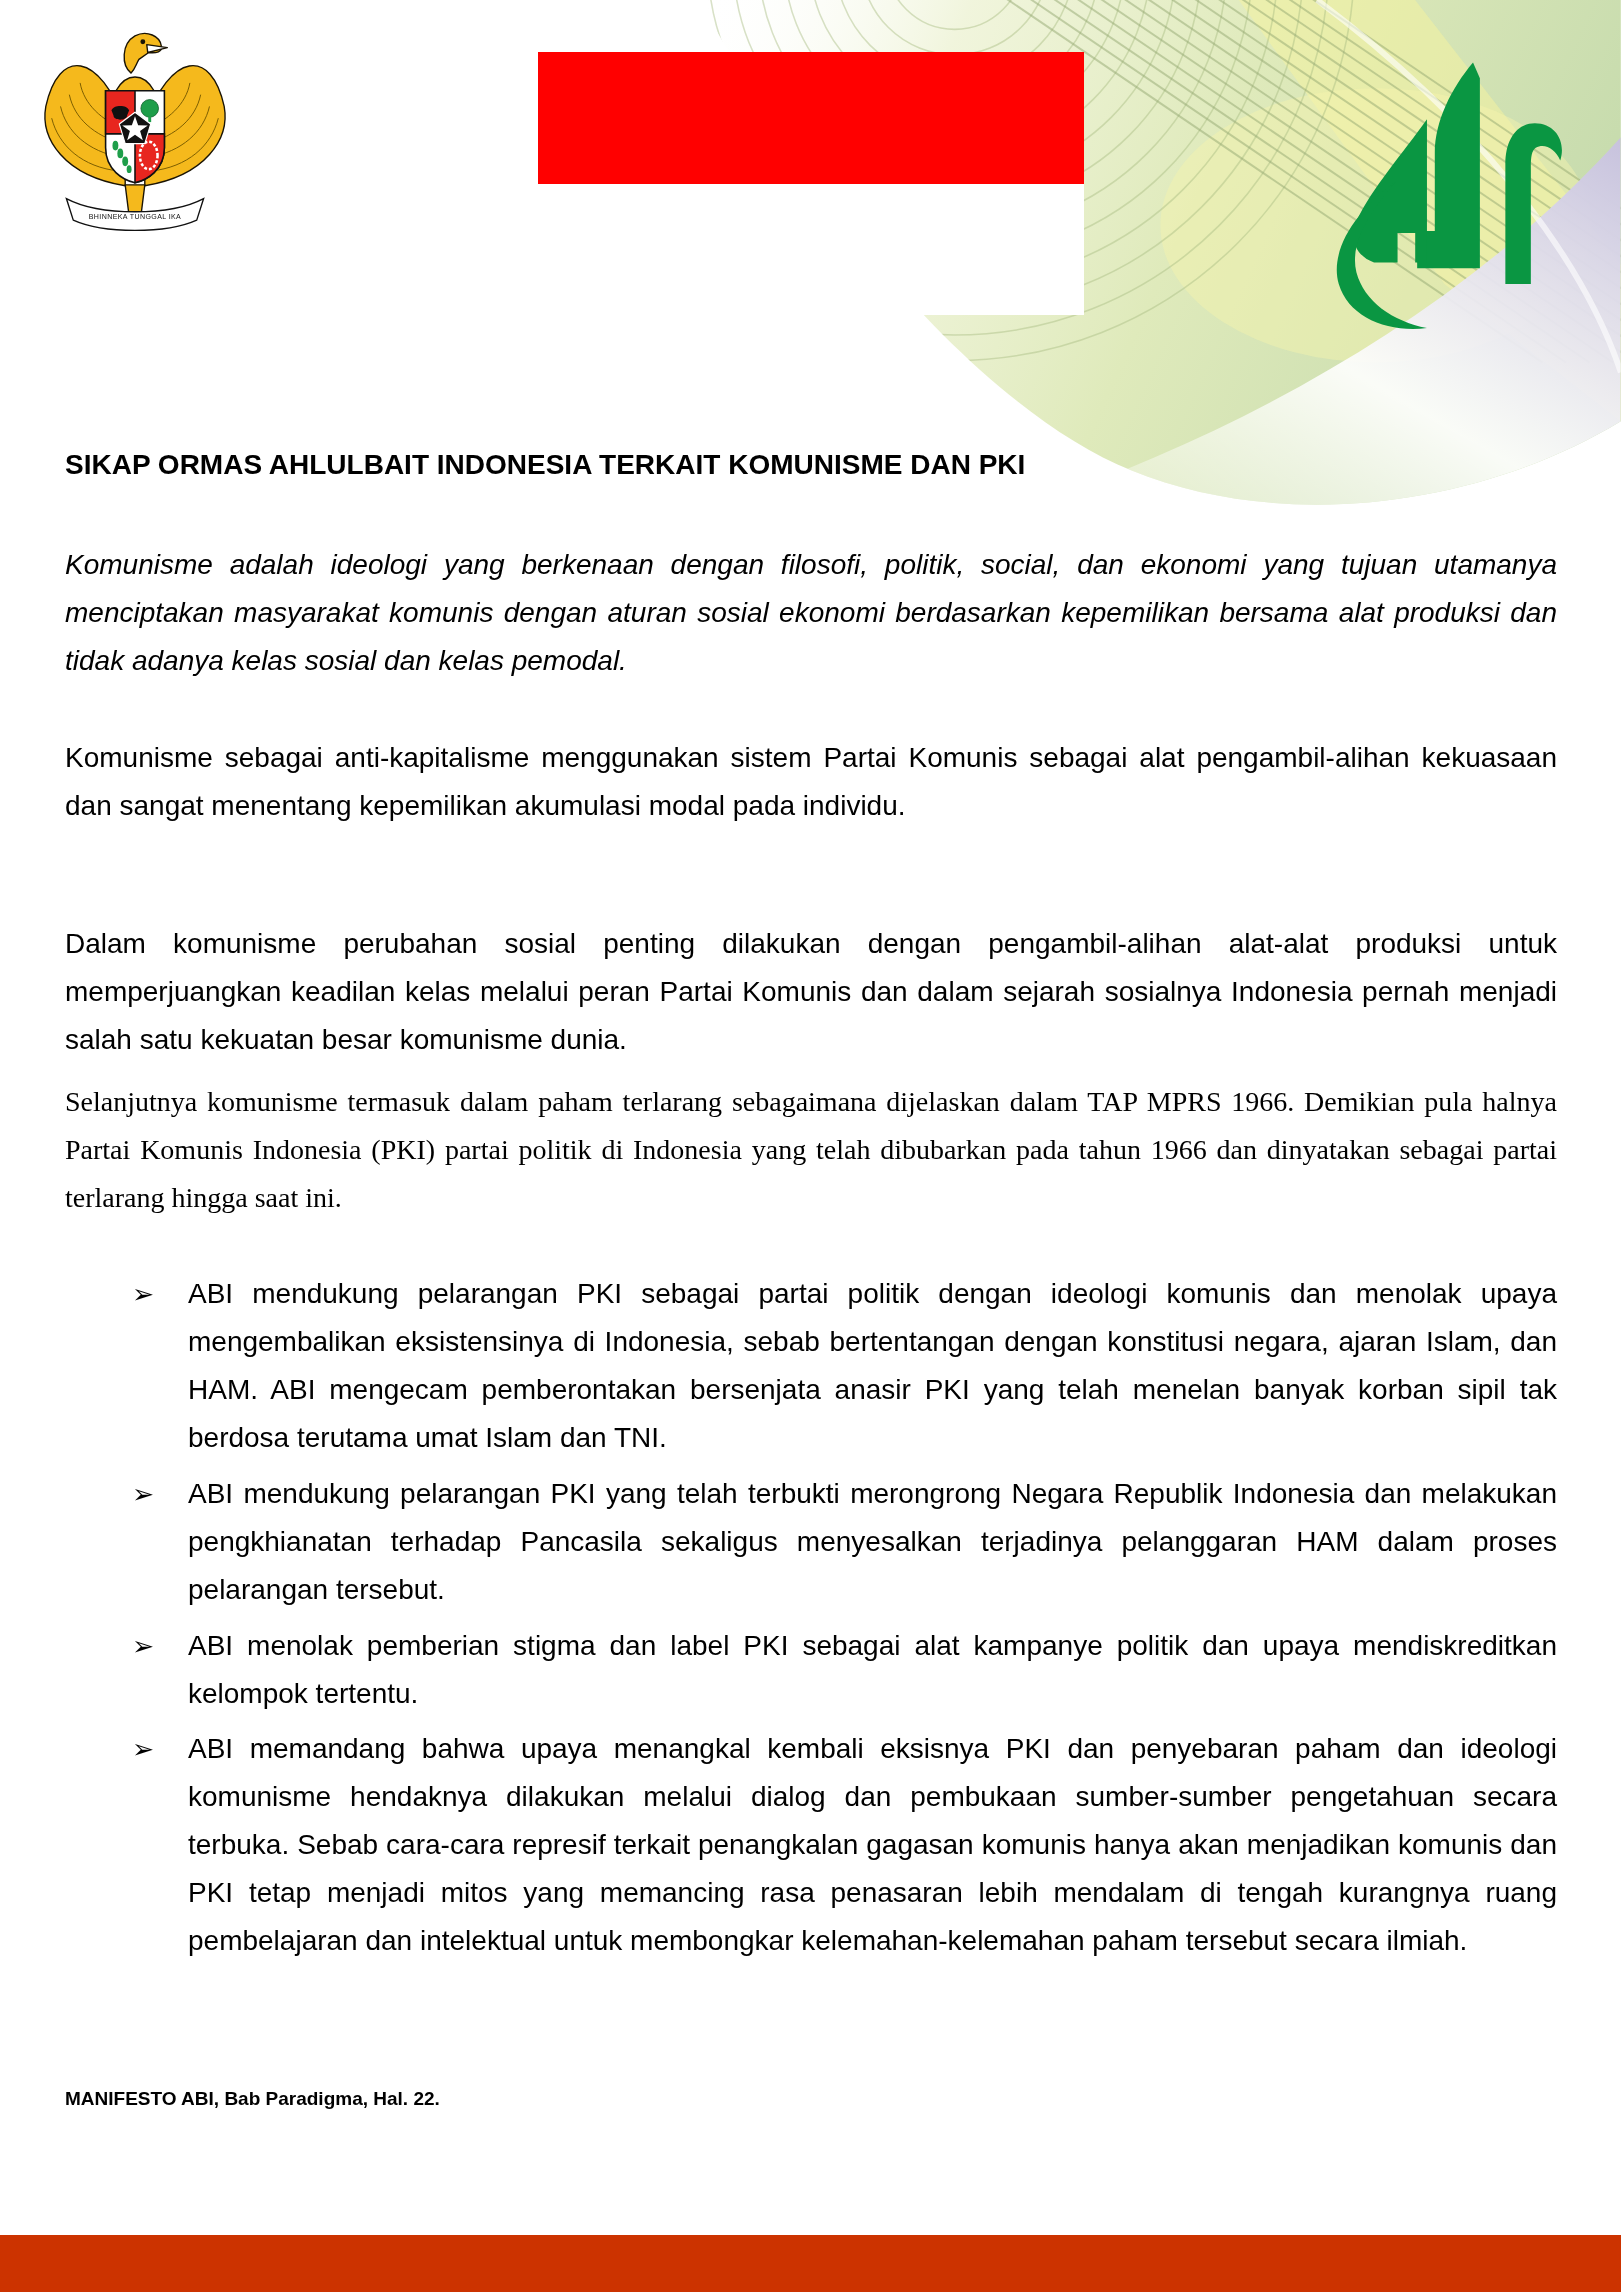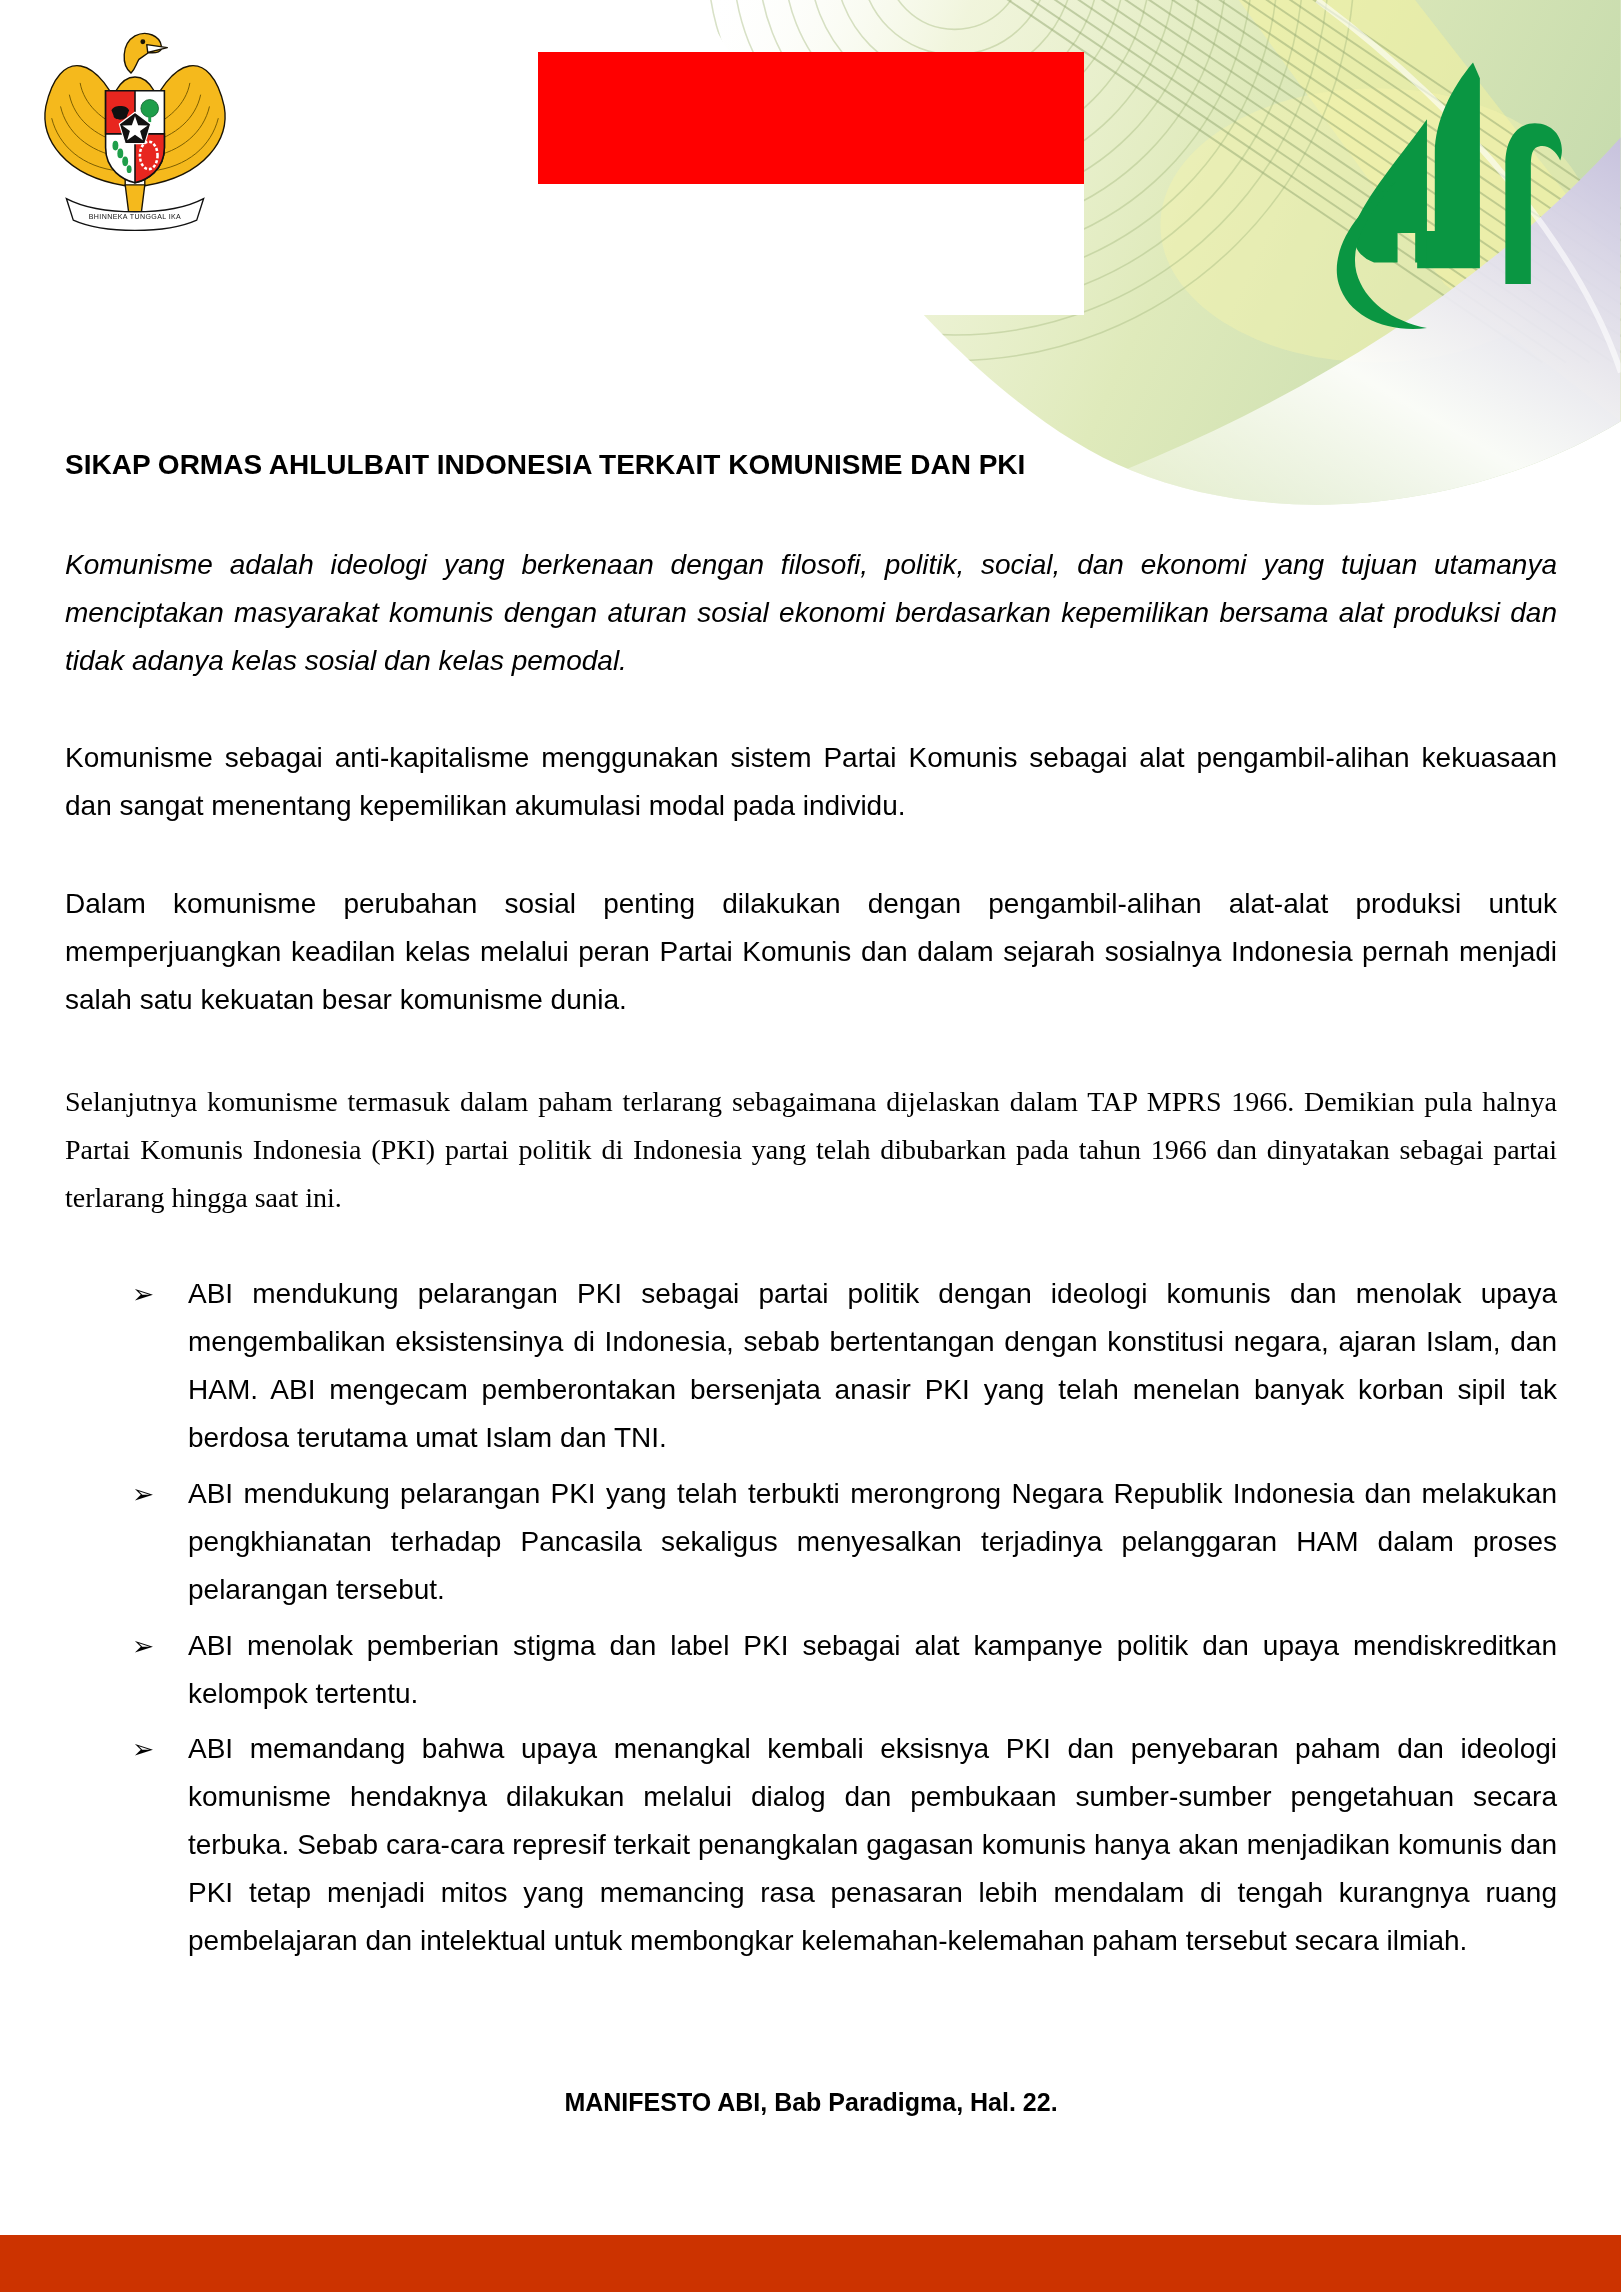--- a/index.html
+++ b/index.html
@@ -19,29 +19,29 @@
   .flag .red{width:100%;height:50%;background:var(--flag-red);}
   .flag .white{width:100%;height:50%;background:#ffffff;}
   .garuda{position:absolute;left:37px;top:21.6px;width:196px;height:210px;z-index:2;}
   .abi-logo{position:absolute;left:1274px;top:37px;width:302px;height:294px;z-index:3;}
 
   
   .doc-title{position:absolute;left:65px;top:449px;width:1492px;
              font-size:28px;font-weight:bold;letter-spacing:0;z-index:4;}
   .para{position:absolute;left:65px;width:1492px;font-size:28px;line-height:48px;
         text-align:justify;z-index:4;}
-  #p1{top:541px;font-style:italic;} #p2{top:734px;} #p3{top:880px;} #p4{top:1078px;font-family:Liberation Serif, serif;}
+  #p1{top:541px;font-style:italic;} #p2{top:734px;} #p3{top:920px;} #p4{top:1078px;font-family:Liberation Serif, serif;}
 
   .bullet-list{position:absolute;left:65px;top:1270px;width:1492px;list-style:none;z-index:4;}
   .bullet-item{position:relative;padding-left:123px;font-size:28px;line-height:48px;
                text-align:justify;margin-bottom:7.8px;}
   .bullet-marker{position:absolute;left:67px;top:0;font-size:26.5px;line-height:48px;color:#000;}
 
   .footer-note{position:absolute;left:65px;top:2088px;width:1492px;
-               font-size:25px;font-weight:bold;z-index:4;text-align:center;}
+               font-size:19px;font-weight:bold;z-index:4;}
 
   .footer-bar{position:absolute;left:0;bottom:0;width:100%;height:58px;
               background:var(--footer-bar);z-index:5;}
 </style>
 </head>
 <body>
 
 <svg class="swoosh" viewBox="0 0 1000 540" aria-hidden="true">
   <defs>
     <linearGradient id="swBase" x1="0" y1="0" x2="1" y2="0.25">

